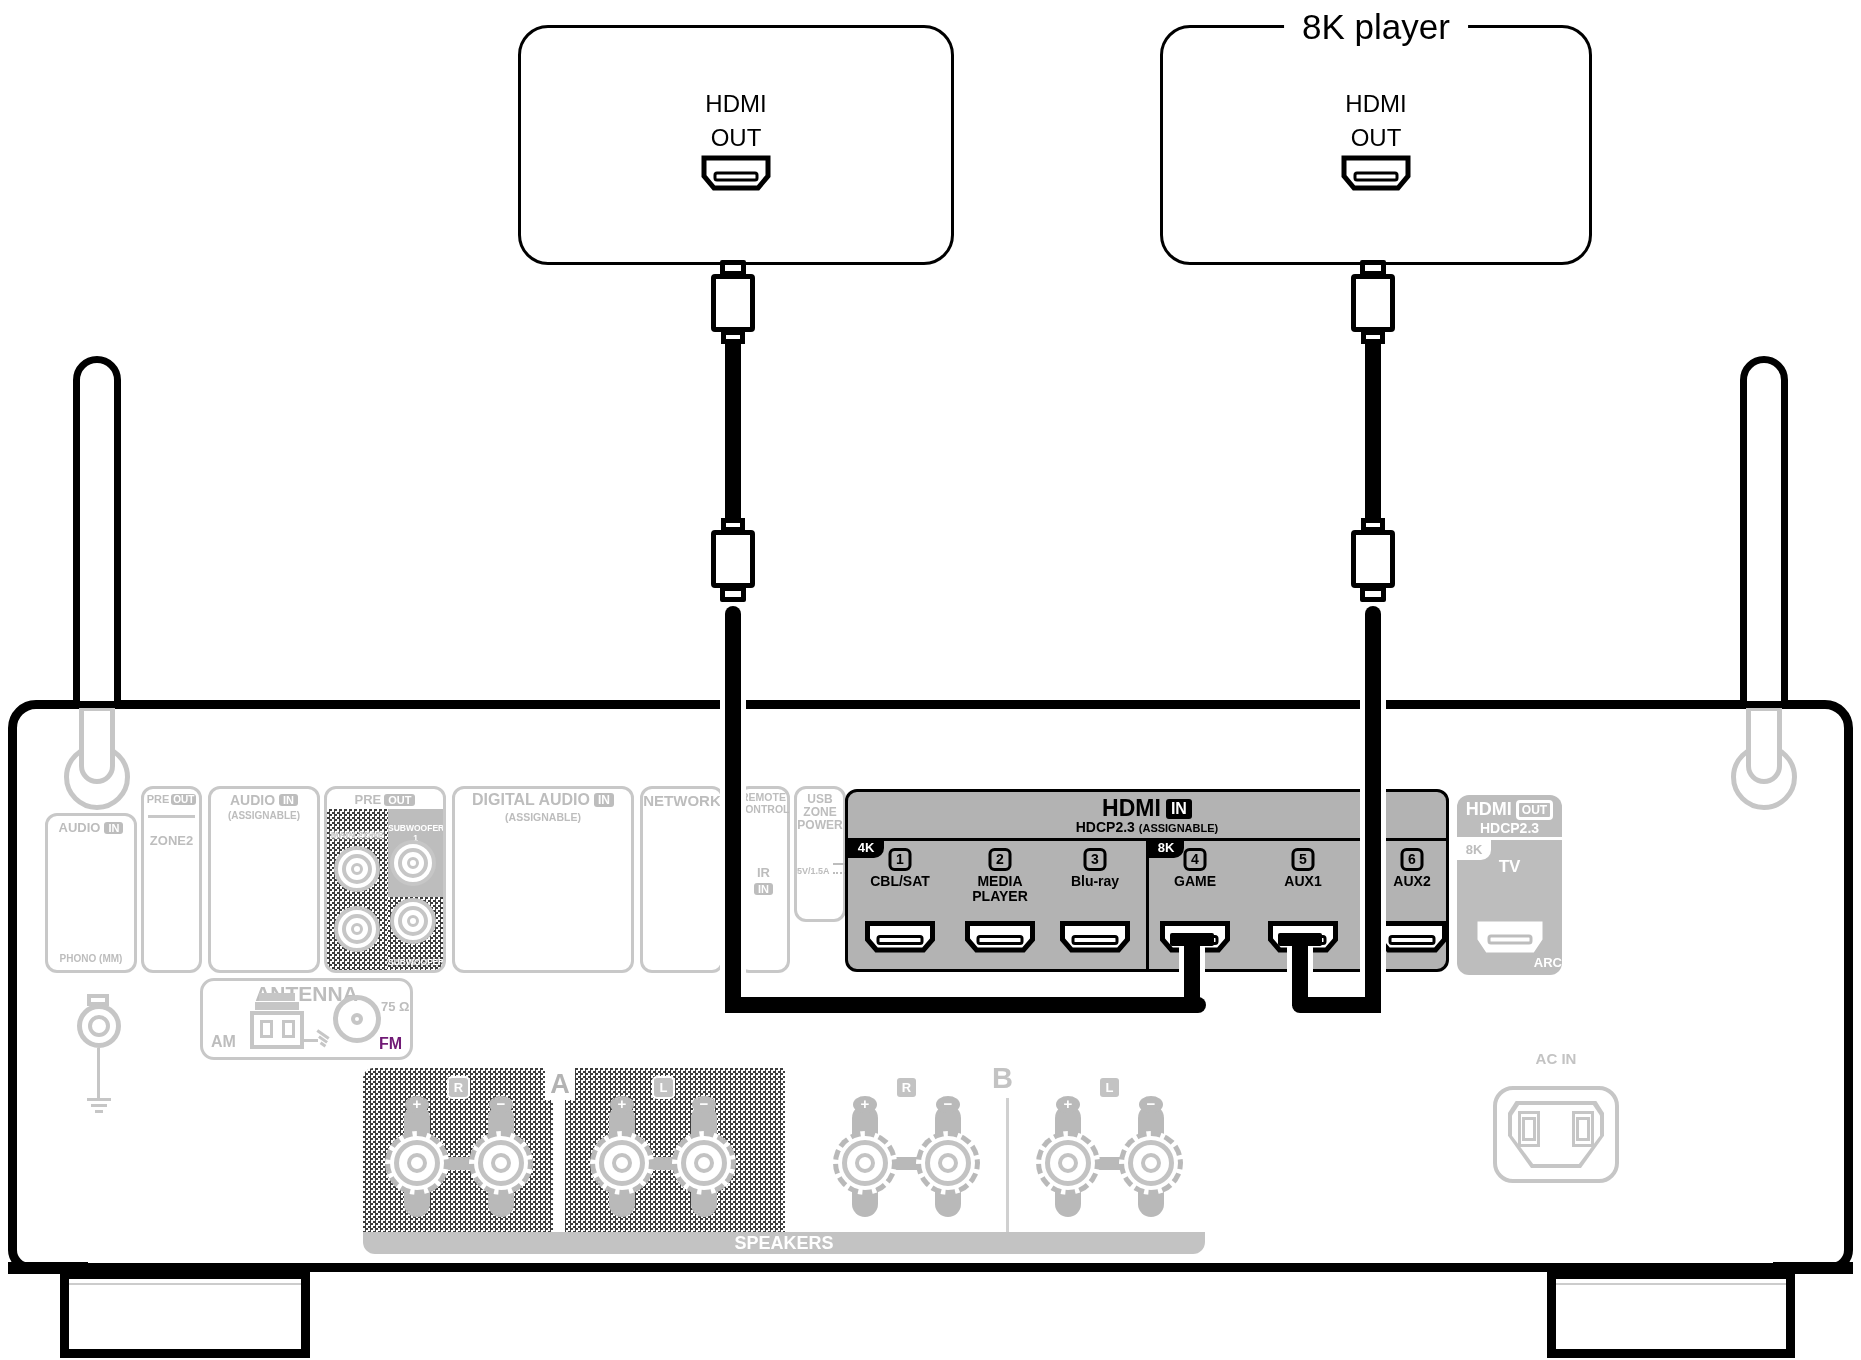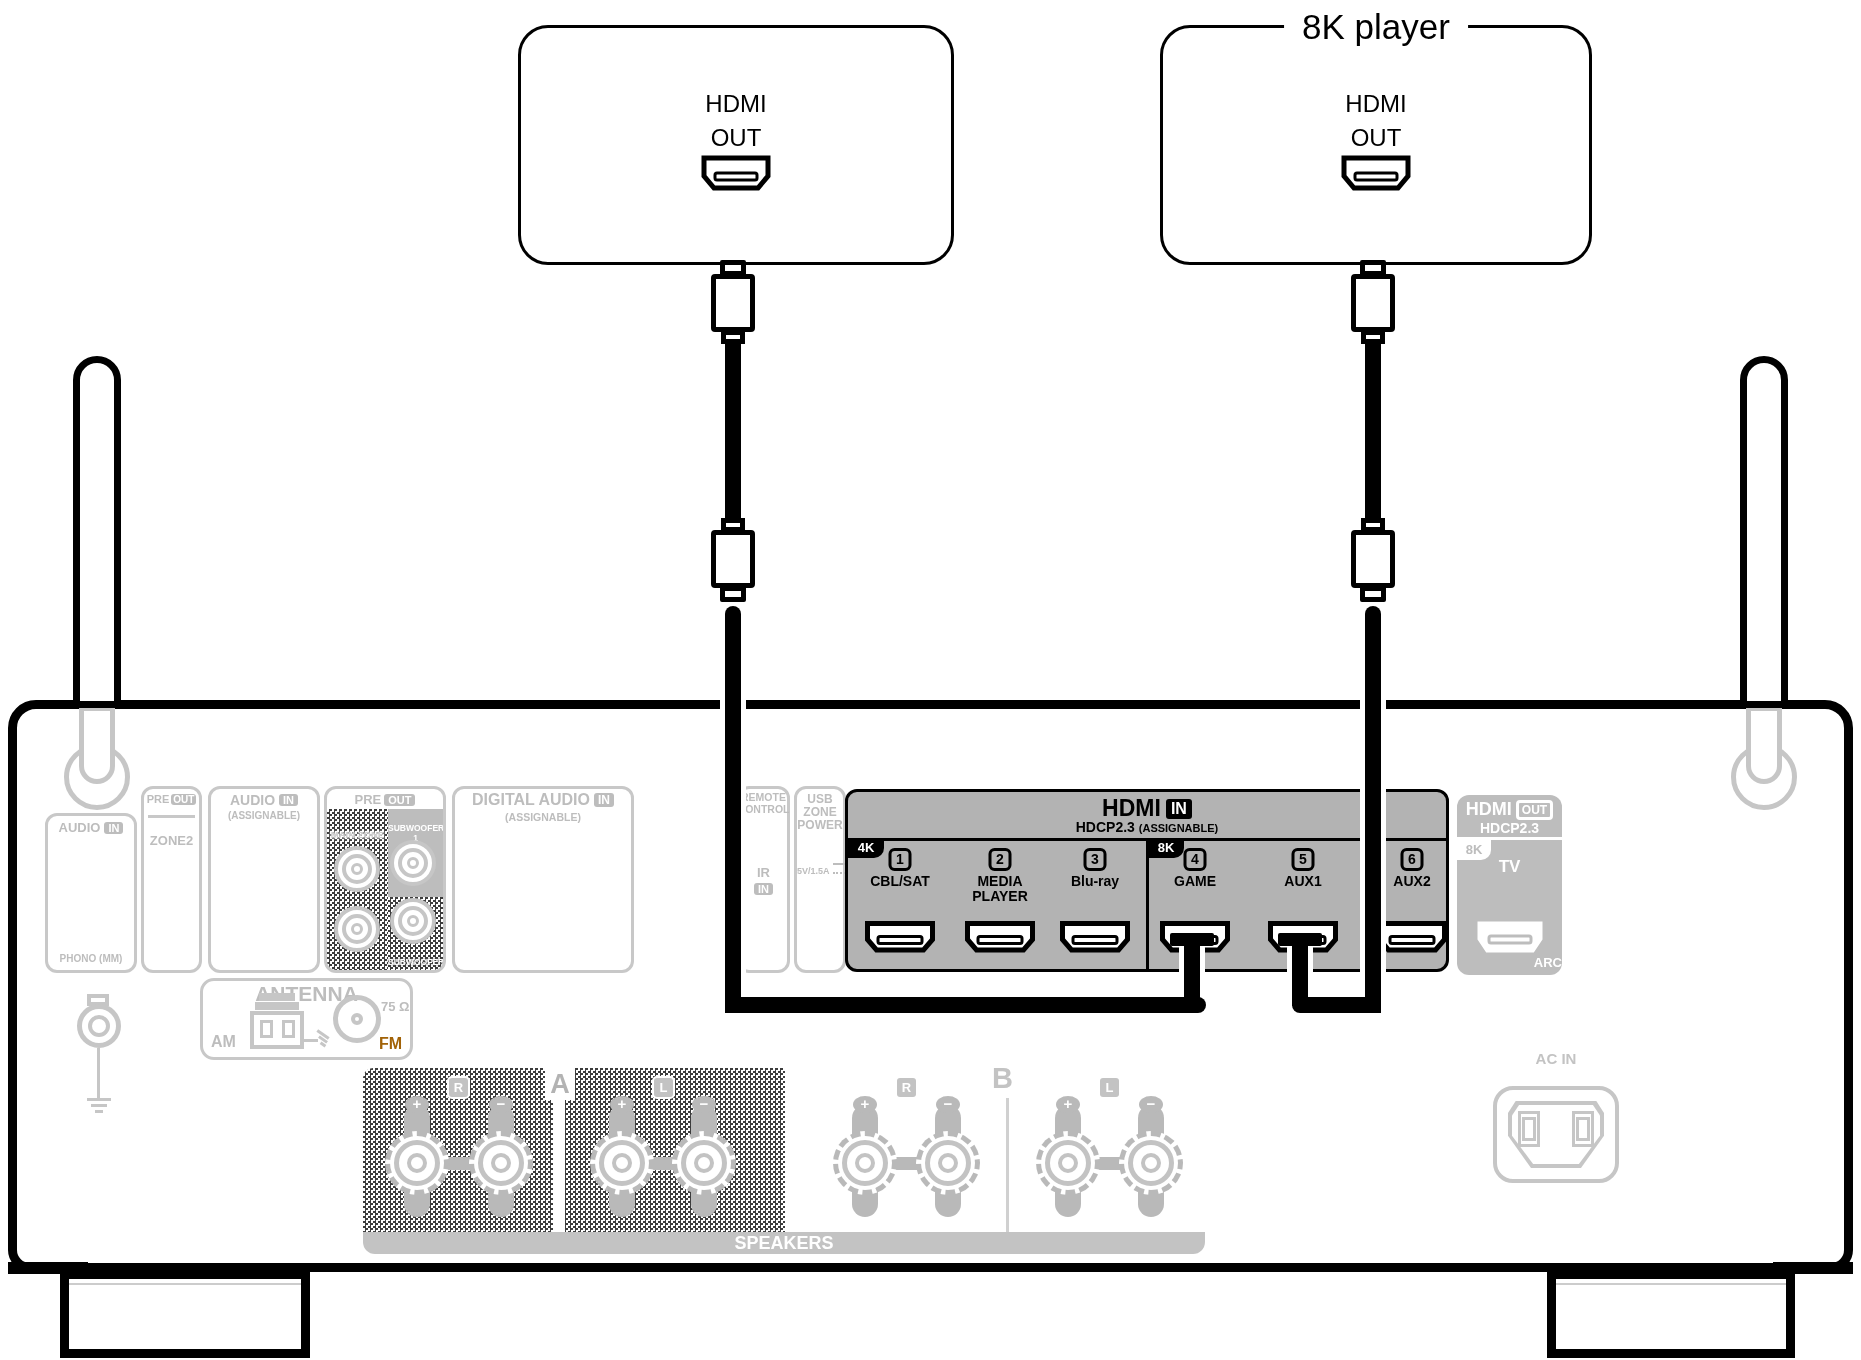--- a/index.html
+++ b/index.html
@@ -218,37 +218,42 @@
   <div class="jlbl" style="left:536px;top:842px;font-size:11.5px;line-height:13px;">1 TV
 AUDIO</div>
   <div class="jlbl" style="left:600px;top:842px;font-size:11.5px;line-height:13px;">2 MEDIA
 PLAYER</div>
   <div class="rca" style="left:455px;top:903px;"></div>
   <div class="opt" style="left:512px;top:903px;"></div>
   <div class="opt" style="left:578px;top:903px;"></div>
   <div class="jlbl" style="left:478px;top:953px;font-size:11px;">COAXIAL</div>
   <div class="jlbl" style="left:577px;top:953px;font-size:11px;">OPTICAL</div>
 
+  <div class="sec" style="left:640px;top:786px;width:84px;height:187px;">
+    <div class="hdr" style="top:3px;font-size:15px;">
+      <span>NETWORK</span>
+    </div>
+  </div>
   <div class="rj45" style="left:652px;top:892px;"></div>
 
   <div class="sec" style="left:737px;top:786px;width:53px;height:187px;">
     <div class="hdr" style="top:2px;font-size:10.5px;">
       <span>REMOTE</span>
     </div>
     <div class="hdr" style="top:14px;font-size:10.5px;">
       <span>CONTROL</span>
     </div>
     <div class="note" style="top:76px;font-size:13px;">IR</div>
     <div class="hdr" style="top:94px;">
       <span class="bdg" style="font-size:11px;">IN</span>
     </div>
   </div>
   <div class="irjack" style="left:750px;top:908px;"></div>
 
-  <div class="sec" style="left:794px;top:786px;width:52px;height:187px;">
+  <div class="sec" style="left:794px;top:786px;width:52px;height:136px;">
     <div class="hdr" style="top:3px;font-size:12px;">
         <span>USB</span>
       </div>
     <div class="hdr" style="top:16px;font-size:12px;">
         <span>ZONE</span>
       </div>
     <div class="hdr" style="top:29px;font-size:12px;">
         <span>POWER</span>
       </div>
     <div class="note" style="top:74px;font-size:9px;white-space:nowrap;">
@@ -345,21 +350,21 @@
     </div>
     <div class="gndbar" style="left:101px;top:58px;width:14px;height:3px;"></div>
     <div class="gndbar" style="left:113px;top:52px;width:14px;height:3px;transform:rotate(35deg);"></div>
     <div class="gndbar" style="left:115px;top:57px;width:10px;height:3px;transform:rotate(35deg);"></div>
     <div class="gndbar" style="left:117px;top:62px;width:6px;height:3px;transform:rotate(35deg);"></div>
 
     <div class="abs" style="left:130px;top:14px;width:48px;height:48px;border:5px solid #c6c6c6;border-radius:50%;box-sizing:border-box;">
       <div class="abs" style="left:50%;top:50%;transform:translate(-50%,-50%);width:12px;height:12px;border:4px solid #c6c6c6;border-radius:50%;box-sizing:border-box;"></div>
     </div>
     <div class="abs" style="left:178px;top:18px;font-weight:bold;font-size:13px;color:#bdbdbd;">75 Ω</div>
-    <div class="abs" style="left:176px;top:54px;font-weight:bold;font-size:16px;color:#a16207;">FM</div>
+    <div class="abs" style="left:176px;top:54px;font-weight:bold;font-size:16px;color:#701a75;">FM</div>
   </div>
 
   <div class="hatch abs" style="left:363px;top:1068px;width:422px;height:164px;border-radius:10px 0 0 0;z-index:2;"></div>
   <div class="abs" style="left:553px;top:1068px;width:12px;height:164px;background:#fff;z-index:2;"></div>
   <div class="abs" style="left:545px;top:1068px;width:30px;height:32px;background:#fff;color:#b3b3b3;font-weight:bold;font-size:27px;line-height:32px;text-align:center;z-index:3;">A</div>
 
   <div class="spbadge" style="left:449px;top:1078px;z-index:3;">R</div>
   <div class="pm" style="left:405px;top:1096px;z-index:3;">+</div>
   <div class="pm" style="left:489px;top:1096px;z-index:3;">−</div>
   <div class="teard" style="left:404px;top:1105px;z-index:2;"></div>

